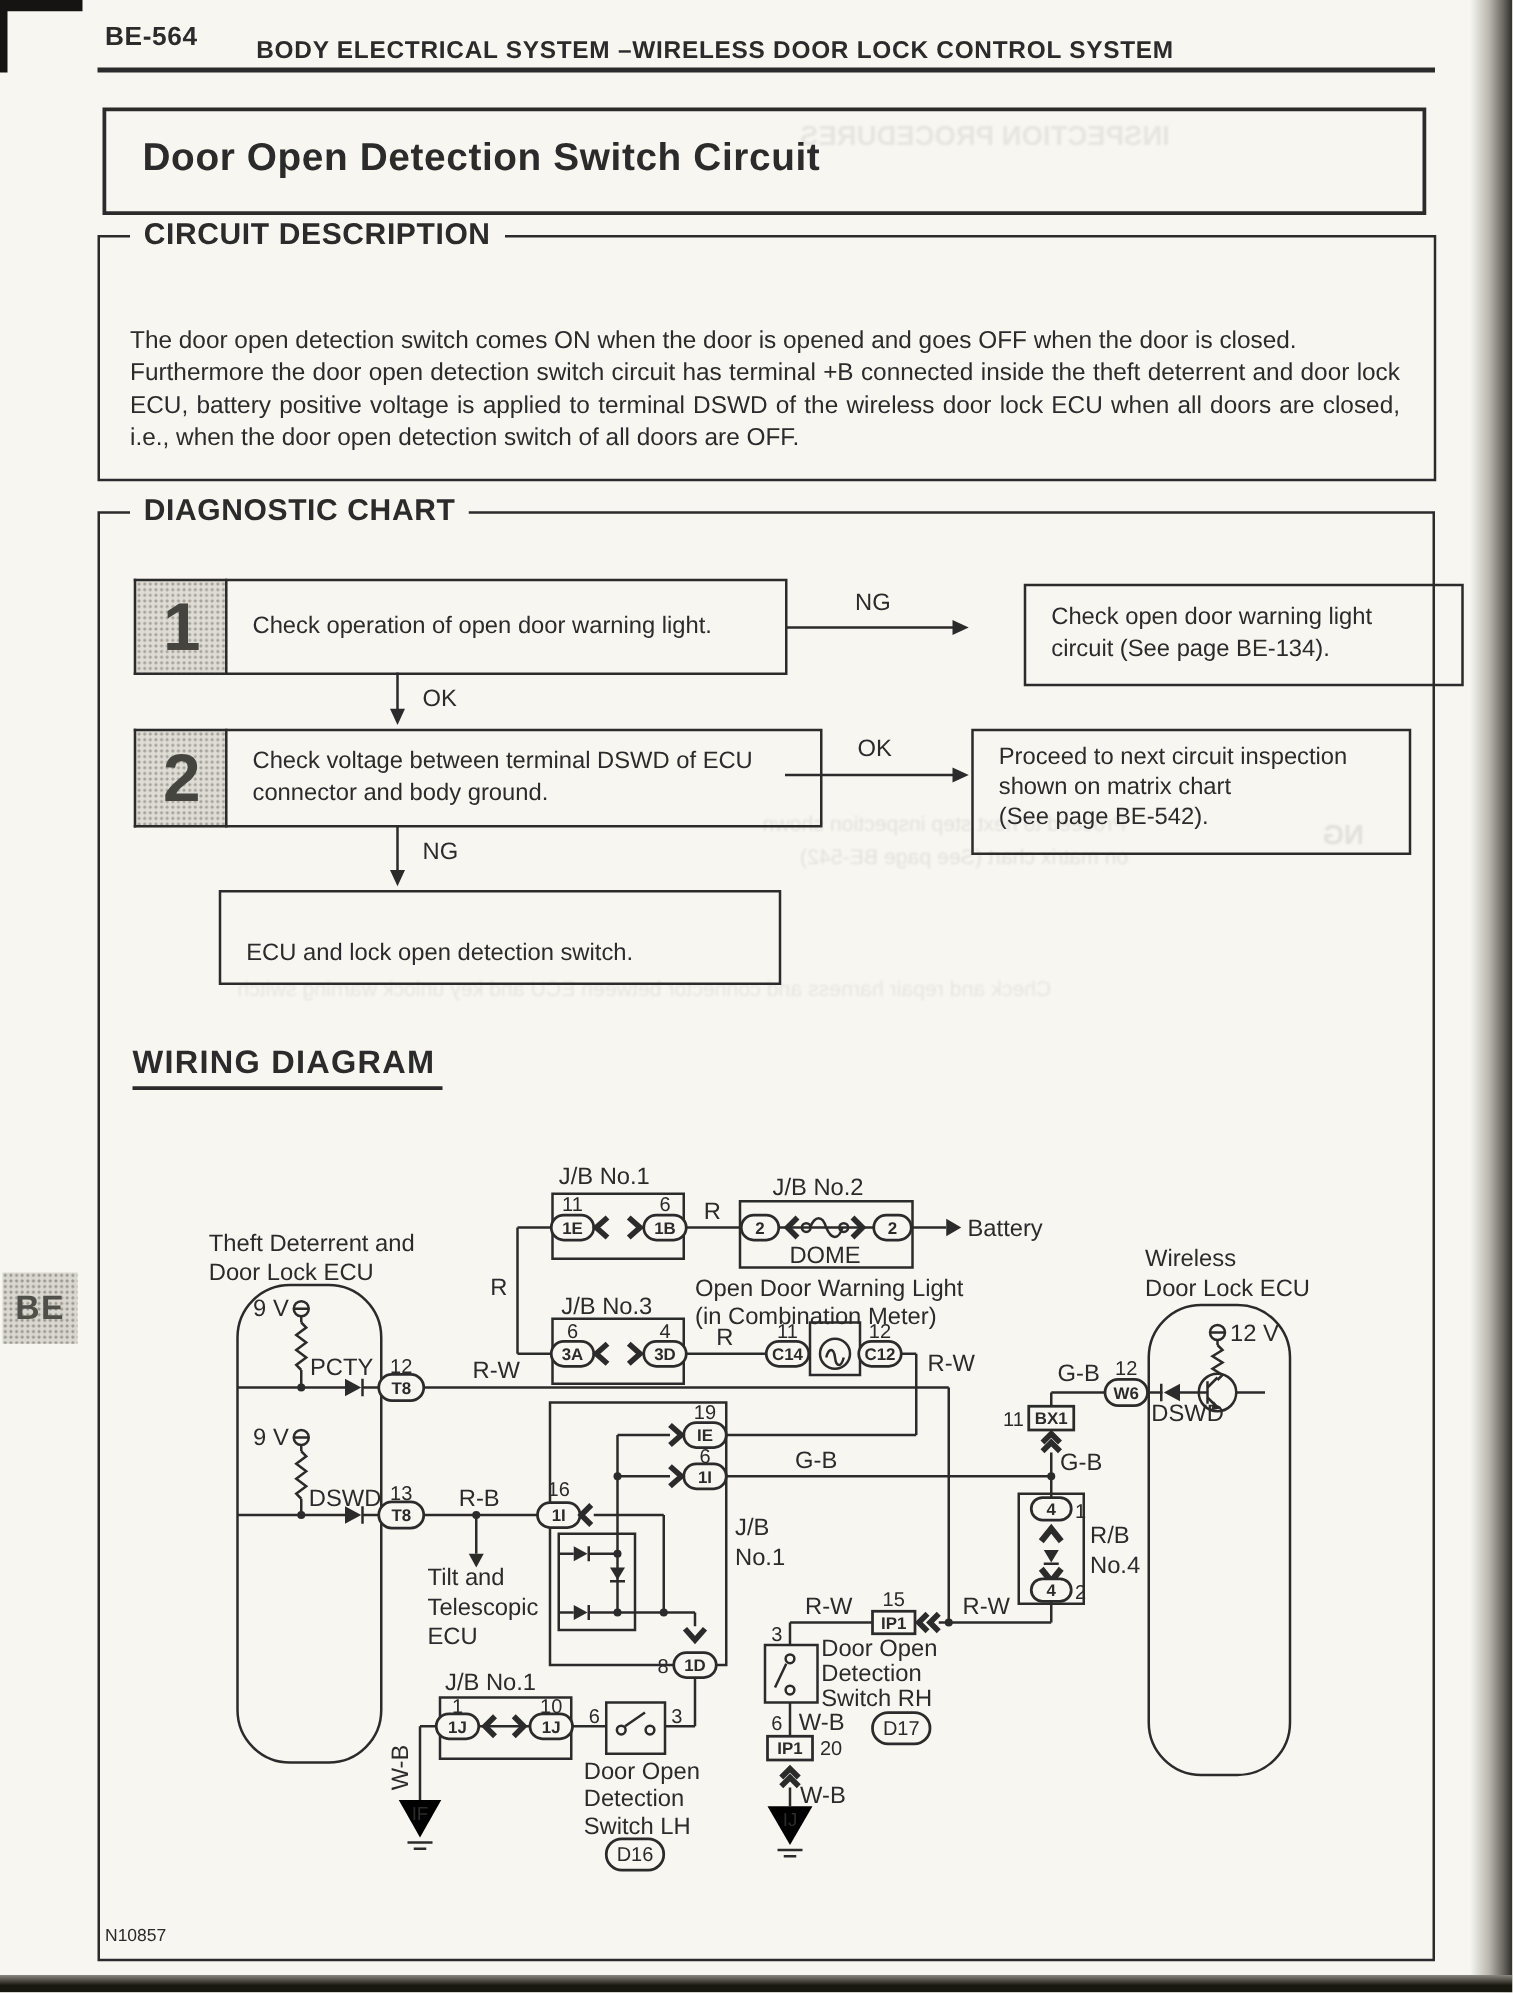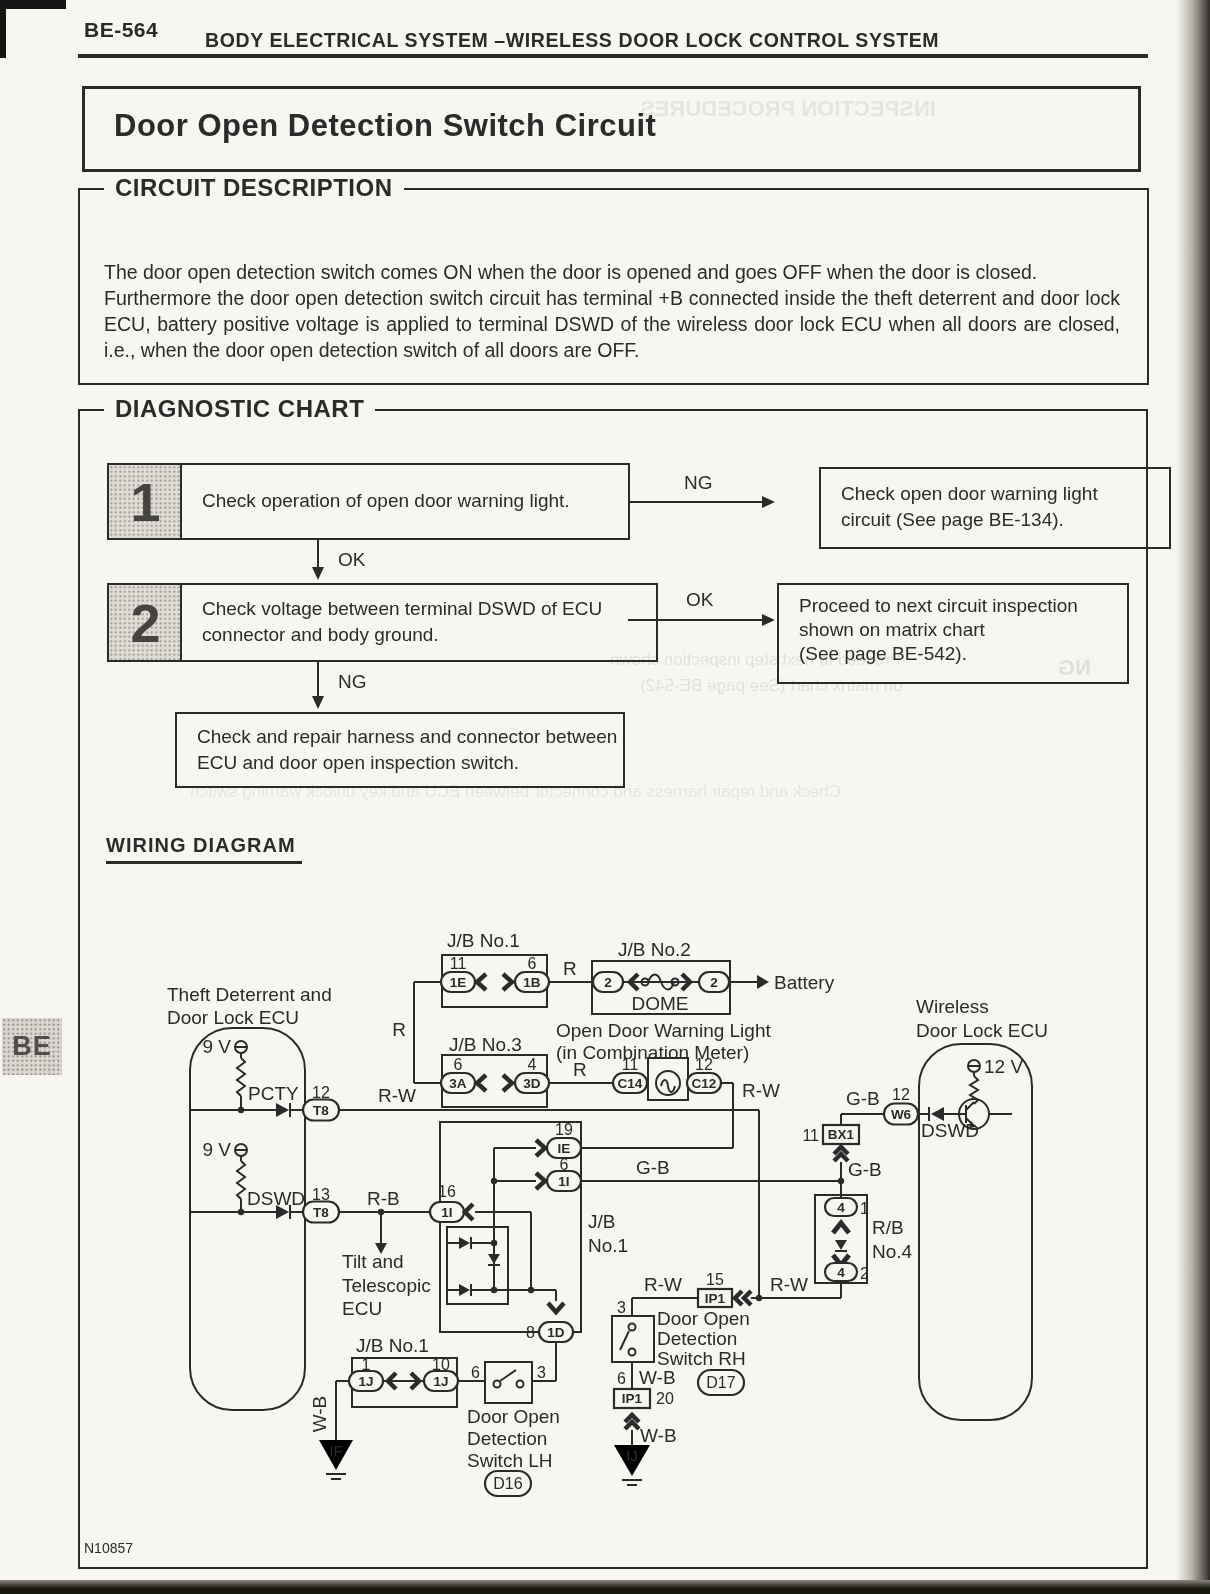--- a/index.html
+++ b/index.html
@@ -36,21 +36,21 @@
   .fc-box{border:2.2px solid #2b2b2b;font-size:19px;}
   .fc-line{position:absolute;left:20px;white-space:nowrap;}
   .arr-h{height:2px;background:#2b2b2b;}
   .arr-h:after{content:"";position:absolute;right:-12px;top:-5.5px;
     border-left:13px solid #2b2b2b;border-top:6.5px solid transparent;border-bottom:6.5px solid transparent;}
   .arr-v{width:2px;background:#2b2b2b;}
   .arr-v:after{content:"";position:absolute;bottom:-12px;left:-5.5px;
     border-top:13px solid #2b2b2b;border-left:6.5px solid transparent;border-right:6.5px solid transparent;}
   .fc-lab{font-size:19px;}
   
-  .wiring-heading{left:106px;top:834px;font-size:20px;font-weight:bold;letter-spacing:1px;
+  .wiring-heading{left:106px;top:834px;font-size:26px;font-weight:bold;letter-spacing:1px;
     border-bottom:3px solid #2b2b2b;padding:0 6px 4px 0;}
   .fig-num{left:84px;top:1540px;font-size:14px;}
   .be-tab{left:2px;top:1018px;width:60px;height:57px;
     background-color:#d9d7d0;background-image:radial-gradient(#9b9992 1.1px,rgba(0,0,0,0) 1.3px);
     background-size:4.5px 4.5px;display:flex;align-items:center;justify-content:center;
     font-size:27px;font-weight:bold;color:#504f4a;letter-spacing:1px;text-align:right;}
   svg.wd{position:absolute;left:0;top:0;}
   .wd line,.wd rect,.wd path,.wd circle,.wd polyline{stroke:#2b2b2b;fill:none;stroke-width:2;}
   .wd .oval{fill:#f7f6f1;stroke-width:2.2;}
   .wd .solid{fill:#2b2b2b;stroke:none;}
@@ -116,22 +116,21 @@
   <div class="abs arr-h" style="left:628px;top:619px;width:135px;"></div>
   <div class="abs fc-box" style="left:777px;top:583px;width:348px;height:97px;">
     <div class="fc-line" style="top:10px;">Proceed to next circuit inspection</div>
     <div class="fc-line" style="top:34px;">shown on matrix chart</div>
     <div class="fc-line" style="top:58px;">(See page BE-542).</div>
   </div>
   <div class="abs arr-v" style="left:317px;top:660px;height:37px;"></div>
   <div class="abs fc-lab" style="left:338px;top:671px;">NG</div>
 
   <div class="abs fc-box" style="left:175px;top:712px;width:446px;height:72px;">
-    <div class="fc-line" style="top:12px;">Check and repair harness and connector between</div>
-    <div class="fc-line" style="top:38px;">ECU and door open inspection switch.</div>
+    <div class="fc-line" style="top:38px;">ECU and lock open detection switch.</div>
   </div>
 
   <div class="abs wiring-heading">WIRING DIAGRAM</div>
 
   <svg class="wd" width="1210" height="1594" viewBox="0 0 1210 1594">
 
     <g>
 
       <line x1="414" y1="982" x2="441" y2="982"></line>
         <line x1="414" y1="982" x2="414" y2="1083"></line>

